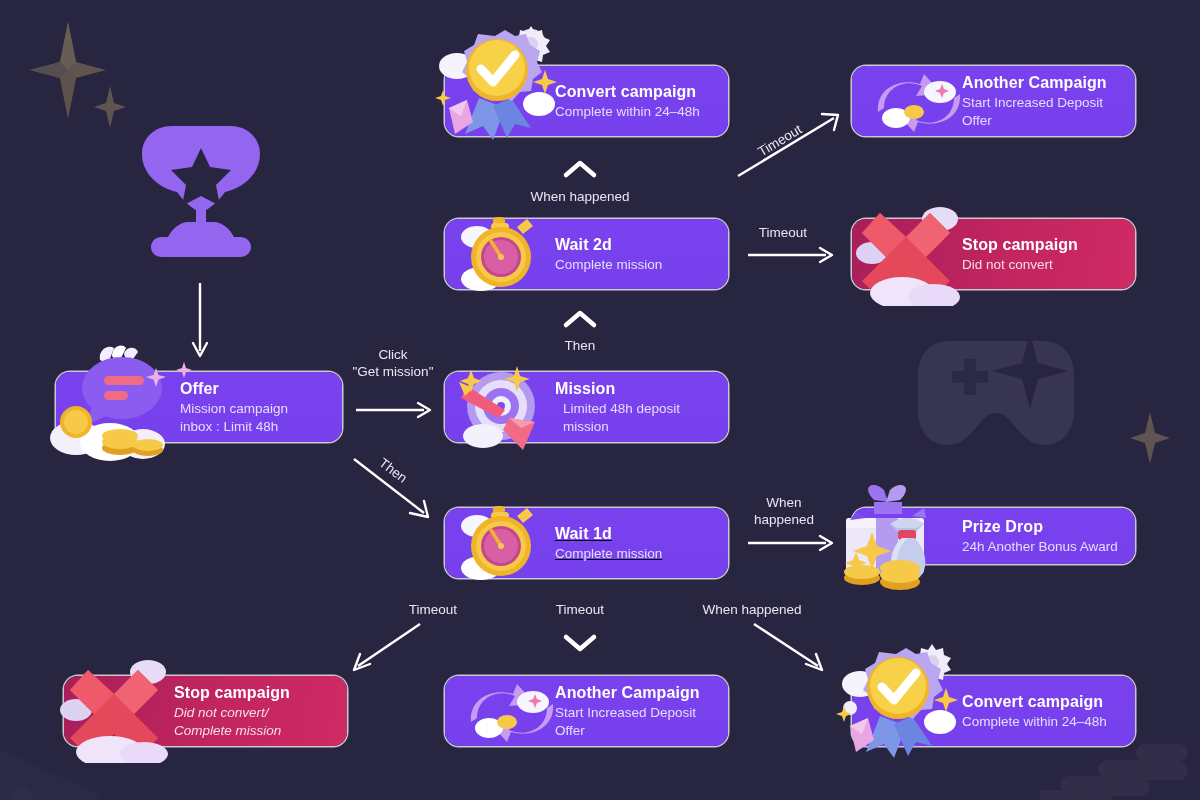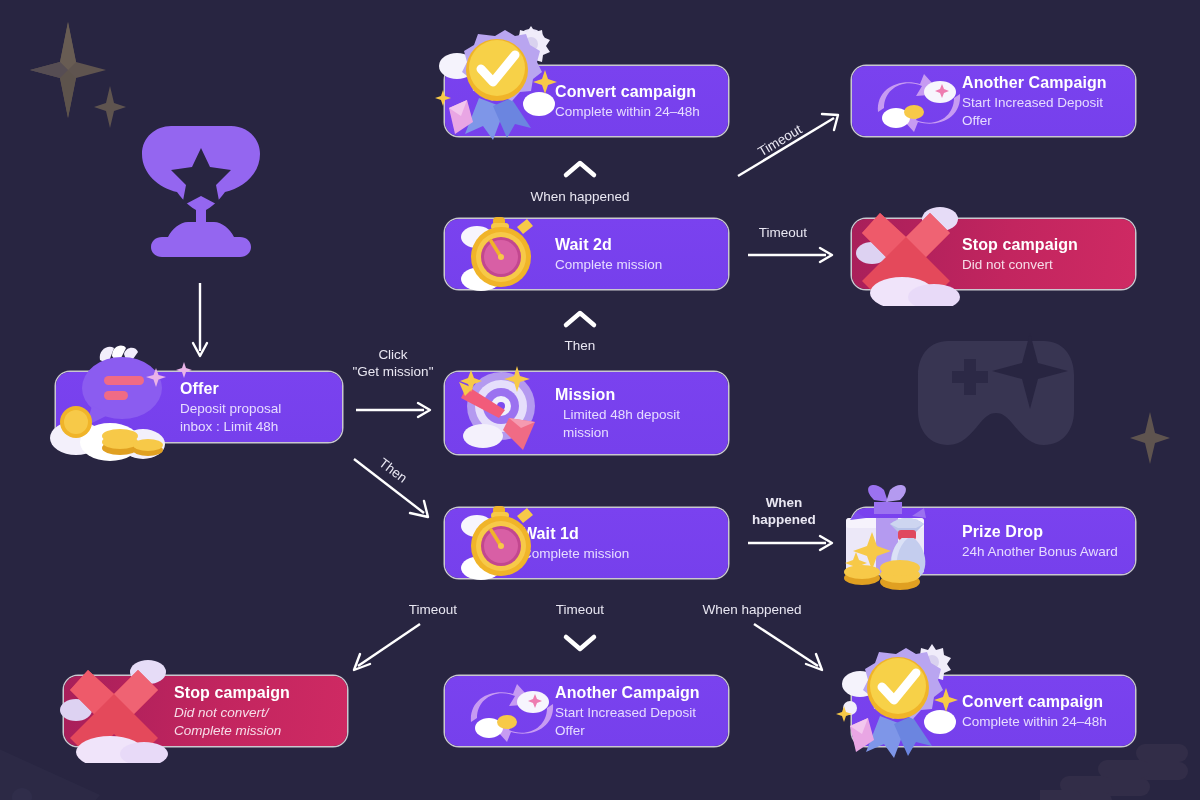--- a/index.html
+++ b/index.html
@@ -146,33 +146,33 @@
           <ellipse cx="72" cy="92" rx="18" ry="7" fill="#f7c948"></ellipse>
           <ellipse cx="100" cy="106" rx="15" ry="6" fill="#e0a021"></ellipse>
           <ellipse cx="100" cy="101" rx="15" ry="6" fill="#f7c948"></ellipse>
         </g>
         <path d="M108 24 L110.5 31 L118 33 L110.5 35.5 L108 43 L105.5 35.5 L98 33 L105.5 31 Z" fill="#eab3e8"></path>
         <path d="M136 18 L138 24 L144 26 L138 28 L136 34 L134 28 L128 26 L134 24 Z" fill="#eab3e8"></path>
       </g>
     </svg>
     <div class="card-text" style="margin-left:124px;">
       <div class="card-title">Offer</div>
-      <div class="card-sub" style="white-space:pre-line;">Deposit proposal
+      <div class="card-sub" style="white-space:pre-line;">Mission campaign
  inbox : Limit 48h</div>
     </div>
   </div>
 
   <div class="conn-label" style="left:348px;top:346px;width:90px;">Click
 "Get mission"</div>
   <svg class="arrow-svg" style="left:356px;top:400px;" width="80" height="20" viewBox="0 0 80 20">
     <line x1="0" y1="10" x2="68" y2="10" stroke="#ffffff" stroke-width="2.4"></line>
     <path d="M62 3 L74 10 L62 17" fill="none" stroke="#ffffff" stroke-width="2.4" stroke-linecap="round" stroke-linejoin="round"></path>
   </svg>
 
-  <div class="card purple" style="left:445px;top:372px;width:283px;height:82px;">
+  <div class="card purple" style="left:445px;top:372px;width:283px;height:70px;">
     <svg class="card-art" style="left:6px;top:-8px;" width="100" height="88" viewBox="0 0 100 88">
       <circle cx="50" cy="42" r="34" fill="#b49af0"></circle>
       <circle cx="50" cy="42" r="26" fill="#e6dffb"></circle>
       <circle cx="50" cy="42" r="18" fill="#9b72f0"></circle>
       <circle cx="50" cy="42" r="10" fill="#f0f0fb"></circle>
       <circle cx="50" cy="42" r="4" fill="#7c4cef"></circle>
       <path d="M16 22 L54 46 L48 54 L10 34 Z" fill="#f25b7a"></path>
       <path d="M8 18 L22 24 L14 32 Z" fill="#f7c948"></path>
       <ellipse cx="32" cy="72" rx="20" ry="12" fill="#f4f1fc"></ellipse>
       <path d="M58 54 L84 58 L72 86 L52 66 Z" fill="#f06b85"></path>
@@ -305,34 +305,34 @@
       <rect x="38" y="2" width="12" height="9" rx="4" fill="#f0b429"></rect>
       <rect x="36" y="8" width="18" height="7" rx="3.5" fill="#f7c948"></rect>
       <path d="M62 12 l10 -8 l6 7 l-10 8 z" fill="#f7c948"></path>
       <circle cx="46" cy="42" r="30" fill="#f0b429"></circle>
       <circle cx="46" cy="42" r="25" fill="#f7c948"></circle>
       <circle cx="46" cy="42" r="20" fill="#c2478f"></circle>
       <circle cx="46" cy="42" r="17" fill="#d85fa5"></circle>
       <path d="M46 42 L36 26" stroke="#f0b429" stroke-width="3.6" stroke-linecap="round"></path>
       <circle cx="46" cy="42" r="3" fill="#f7c948"></circle>
     </svg>
-    <div class="card-text" style="margin-left:77px;">
+    <div class="card-text" style="margin-left:110px;text-decoration:underline;">
       <div class="card-title">Wait 1d</div>
       <div class="card-sub">Complete mission</div>
     </div>
   </div>
 
-  <div class="conn-label" style="left:742px;top:494px;width:84px;white-space:pre-line;font-weight:bold;">When
+  <div class="conn-label" style="left:742px;top:494px;width:84px;white-space:pre-line;">When
 happened</div>
   <svg class="arrow-svg" style="left:748px;top:533px;" width="90" height="20" viewBox="0 0 90 20">
     <line x1="0" y1="10" x2="78" y2="10" stroke="#ffffff" stroke-width="2.4"></line>
     <path d="M72 3 L84 10 L72 17" fill="none" stroke="#ffffff" stroke-width="2.4" stroke-linecap="round" stroke-linejoin="round"></path>
   </svg>
 
-  <div class="card purple" style="left:852px;top:508px;width:283px;height:66px;">
+  <div class="card purple" style="left:852px;top:508px;width:283px;height:56px;">
     <svg class="card-art" style="left:-24px;top:-28px;" width="145" height="110" viewBox="0 0 145 110">
       <rect x="18" y="38" width="78" height="56" rx="4" fill="#ece8f8"></rect>
       <rect x="18" y="38" width="78" height="10" rx="3" fill="#f6f3fc"></rect>
       <rect x="48" y="38" width="22" height="56" fill="#b49af0"></rect>
       <path d="M46 20 C32 6 46 0 56 10 L60 22 Z" fill="#9b72f0"></path>
       <path d="M72 20 C86 6 72 0 62 10 L58 22 Z" fill="#b49af0"></path>
       <path d="M46 22 h28 v12 h-28 z" fill="#9b72f0"></path>
       <path d="M38 38 L28 32 L22 40 Z" fill="#7c4cef"></path>
       <path d="M84 36 L96 28 L98 38 Z" fill="#9b72f0"></path>
       <path d="M44 52 L49 66 L63 71 L49 76 L44 90 L39 76 L25 71 L39 66 Z" fill="#f7c948"></path>

